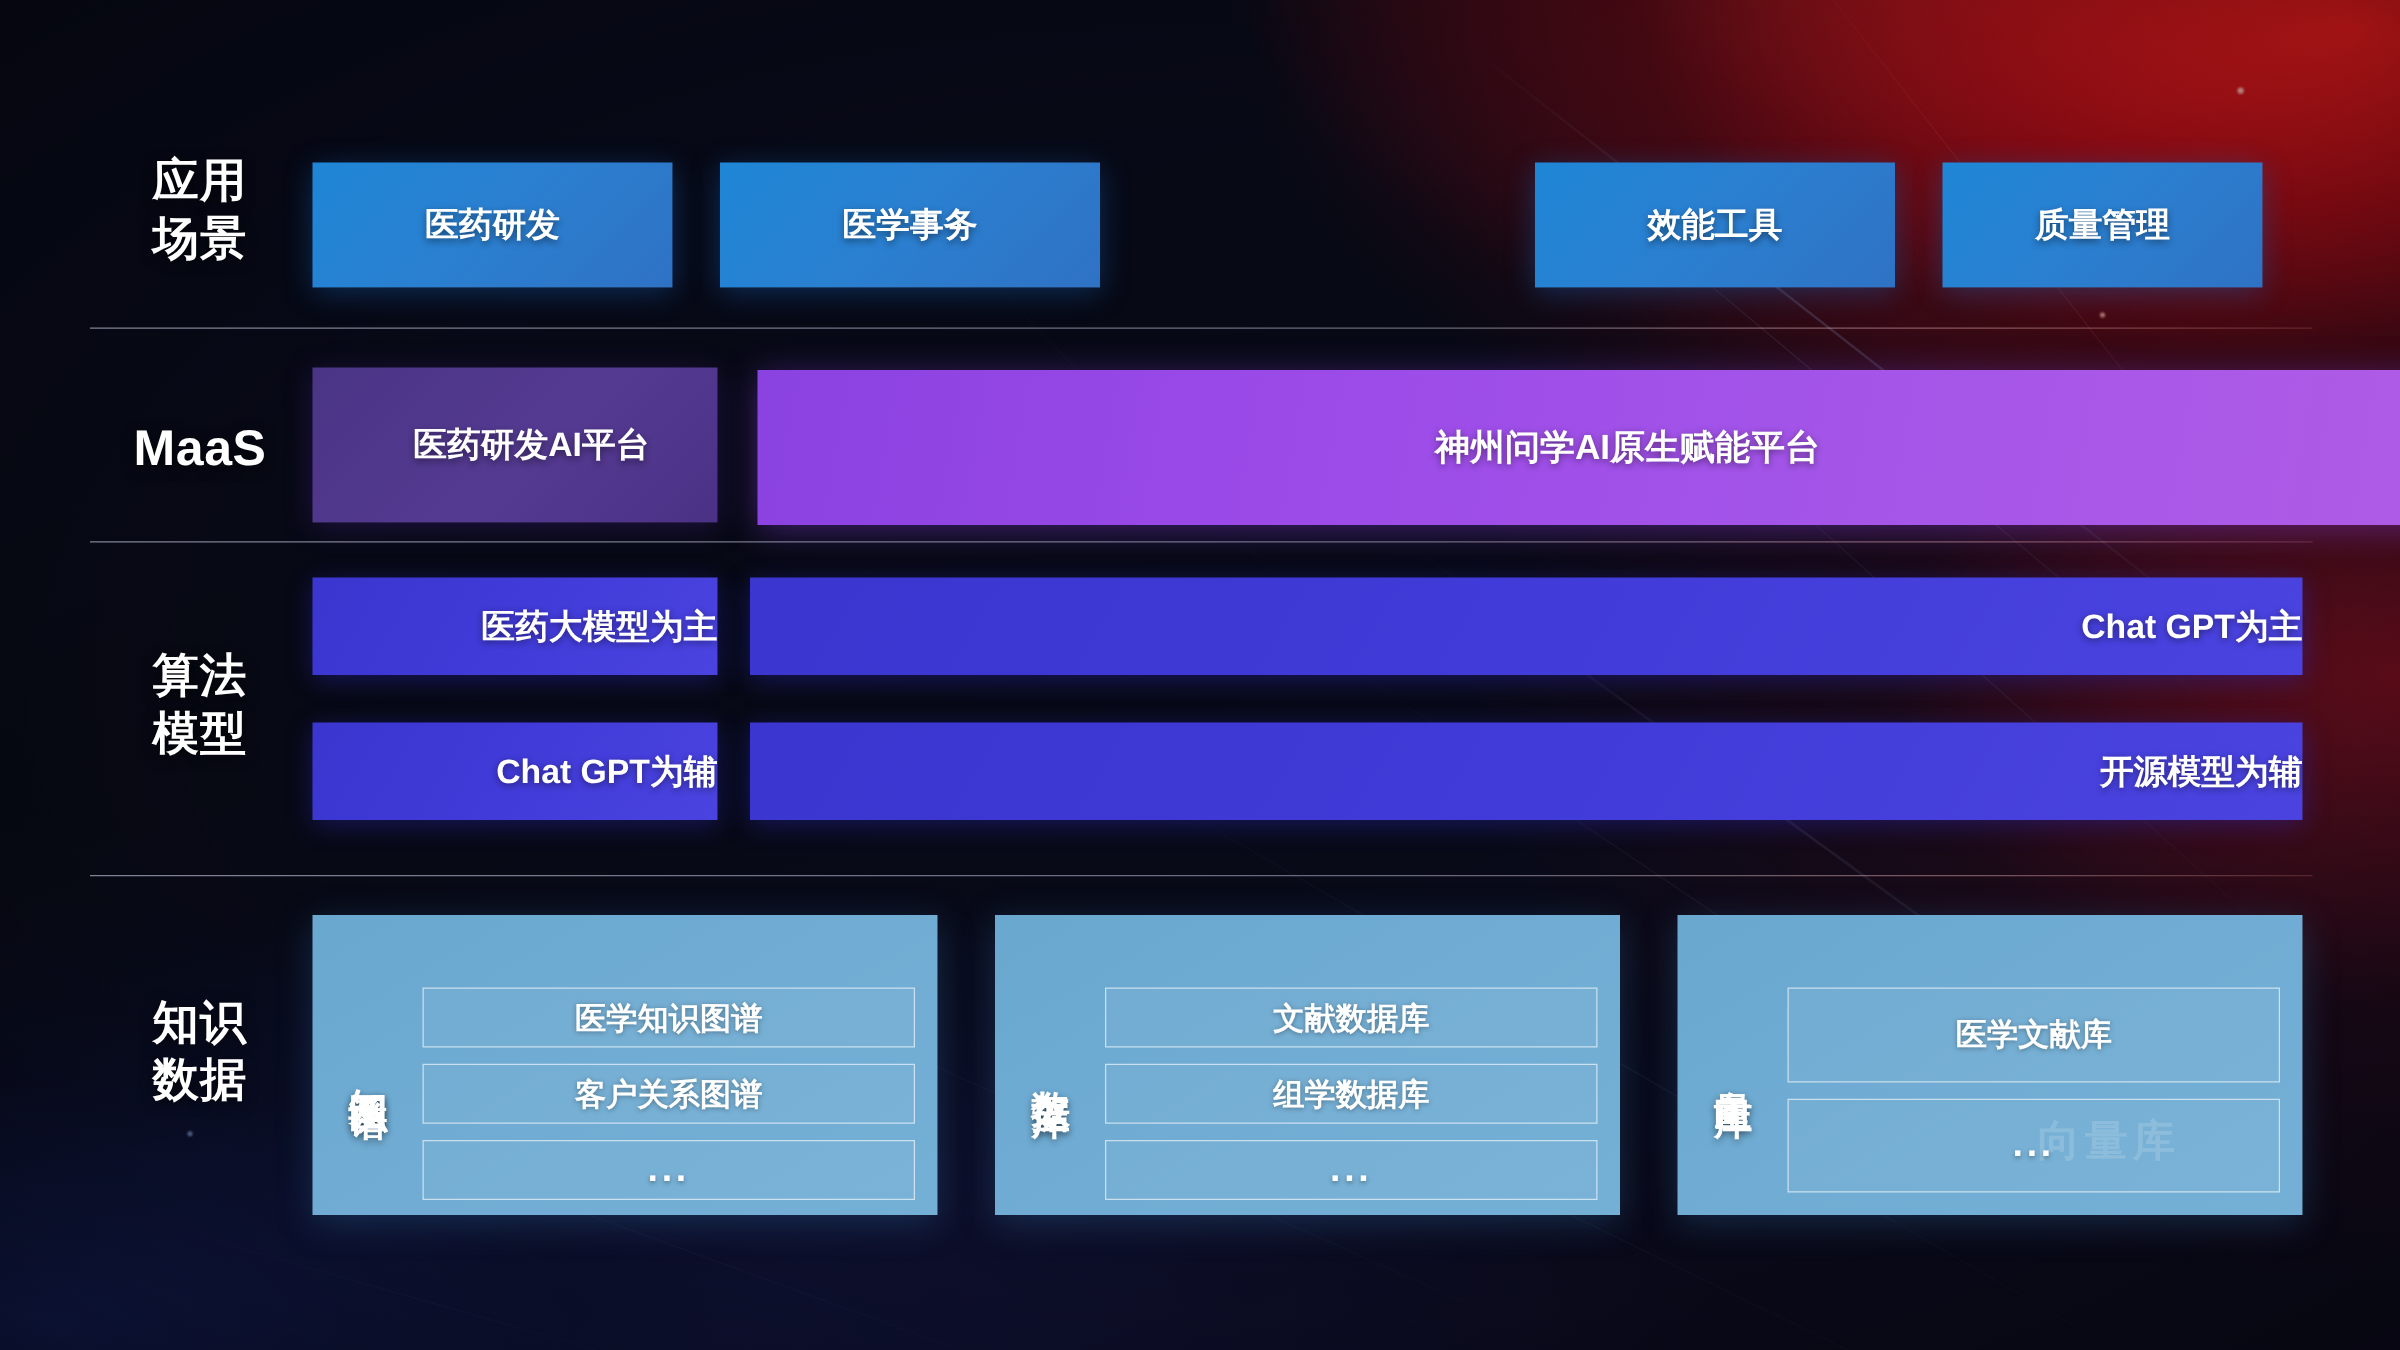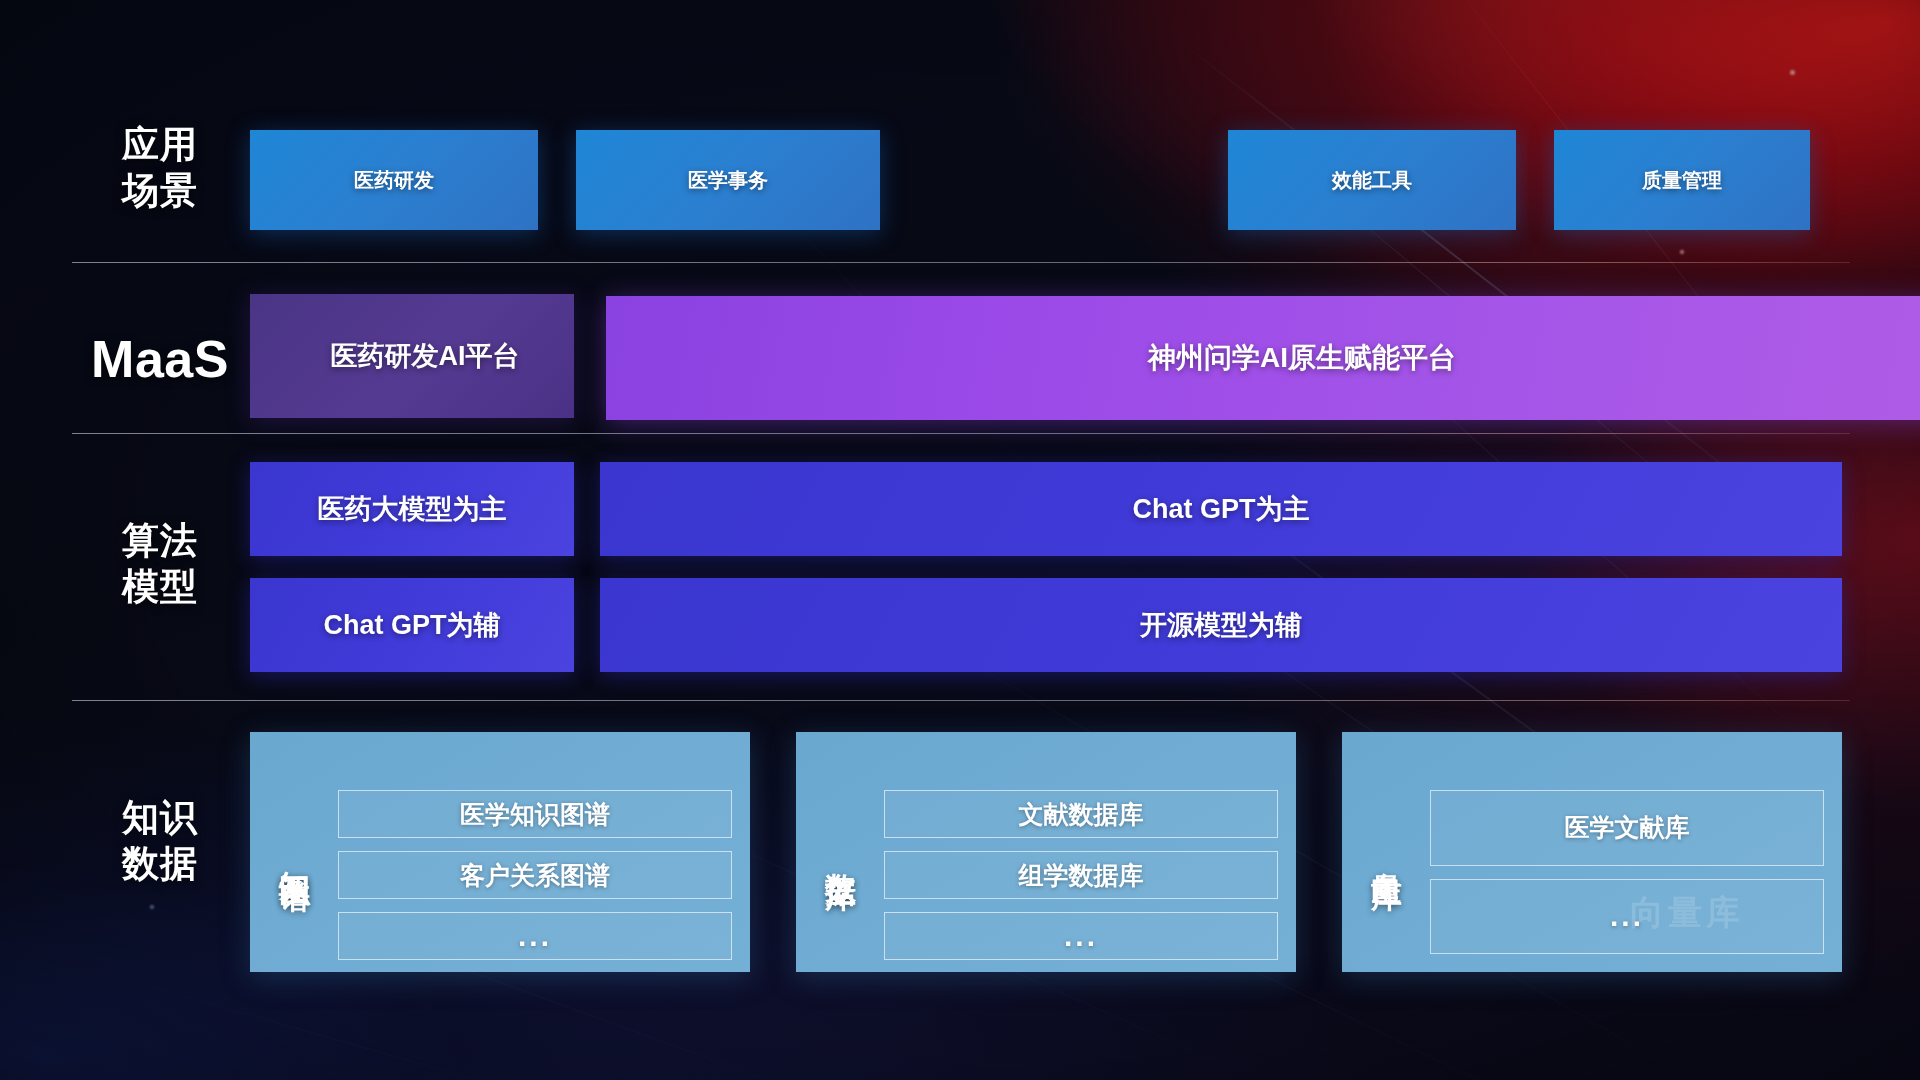--- a/index.html
+++ b/index.html
@@ -64,61 +64,62 @@
     width: 176px;
     text-align: center;
     color: #ffffff;
     font-weight: bold;
     font-size: 37px;
     line-height: 46px;
     letter-spacing: 1px;
     text-shadow: 0 2px 10px rgba(0,0,0,0.7);
     white-space: pre-line;
   }
-  .rowlabel.latin { font-size: 52px; letter-spacing: 0.5px; }
+  .rowlabel.latin { font-size: 40px; letter-spacing: 0.5px; }
 
   
   .card {
     position: absolute;
     display: flex;
     align-items: center;
     justify-content: center;
     color: #ffffff;
     font-weight: bold;
     text-shadow: 0 2px 6px rgba(0,0,0,0.45);
   }
 
   
   .app-card {
     height: 100px;
-    font-size: 20px;
+    font-size: 27px;
     background: linear-gradient(135deg, #1f86d6 0%, #2b7fd0 50%, #2f72c4 100%);
     box-shadow: 0 4px 22px rgba(20,90,170,0.45);
   }
 
   
   .maas-left {
     height: 124px;
     font-size: 27px;
     background: linear-gradient(135deg, #4a3585 0%, #553a92 55%, #4b3186 100%);
     box-shadow: 0 4px 22px rgba(60,30,120,0.45);
   }
   .maas-right {
     height: 124px;
     font-size: 28px;
     background: linear-gradient(100deg, #8a42e0 0%, #9b4ae8 30%, #a455e8 62%, #b05ce6 100%);
     box-shadow: 0 4px 26px rgba(130,60,215,0.45);
   }
 
   
   .algo-card {
-    height: 94px;
+    height: 78px;
     font-size: 27px;
     background: linear-gradient(120deg, #3a36cf 0%, #403ad8 45%, #4a43e0 100%);
     box-shadow: 0 4px 20px rgba(45,40,180,0.45);
+    justify-content: flex-end;
   }
 
   
   .kgroup {
     position: absolute;
     background: linear-gradient(150deg, #6aa8d0 0%, #6fabd2 40%, #74b0d6 100%);
     box-shadow: 0 6px 26px rgba(40,90,140,0.40);
     display: flex;
     align-items: stretch;
     padding: 18px 18px 18px 0;

